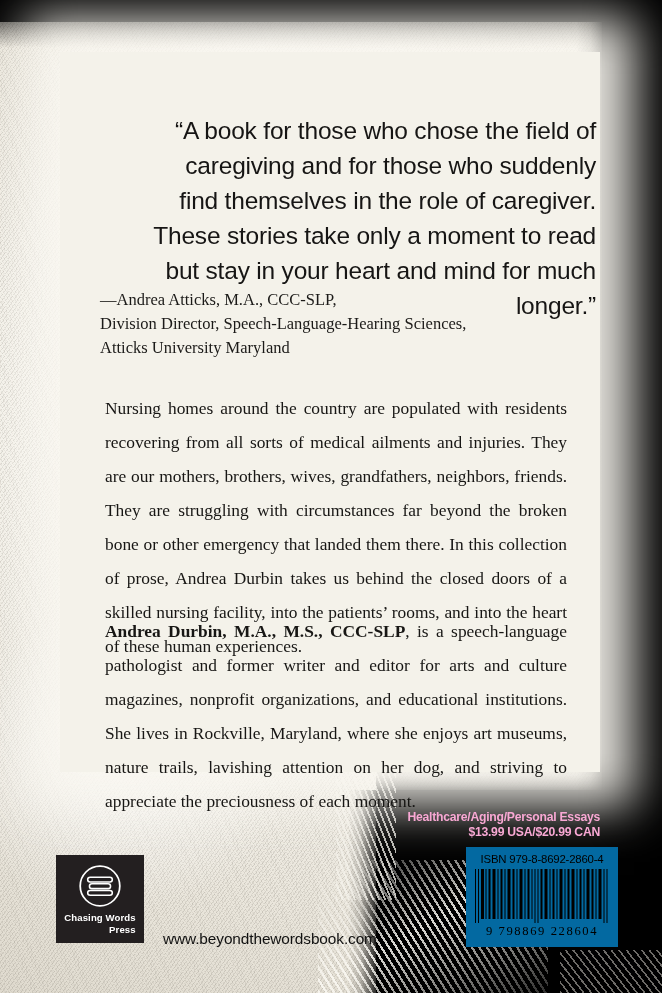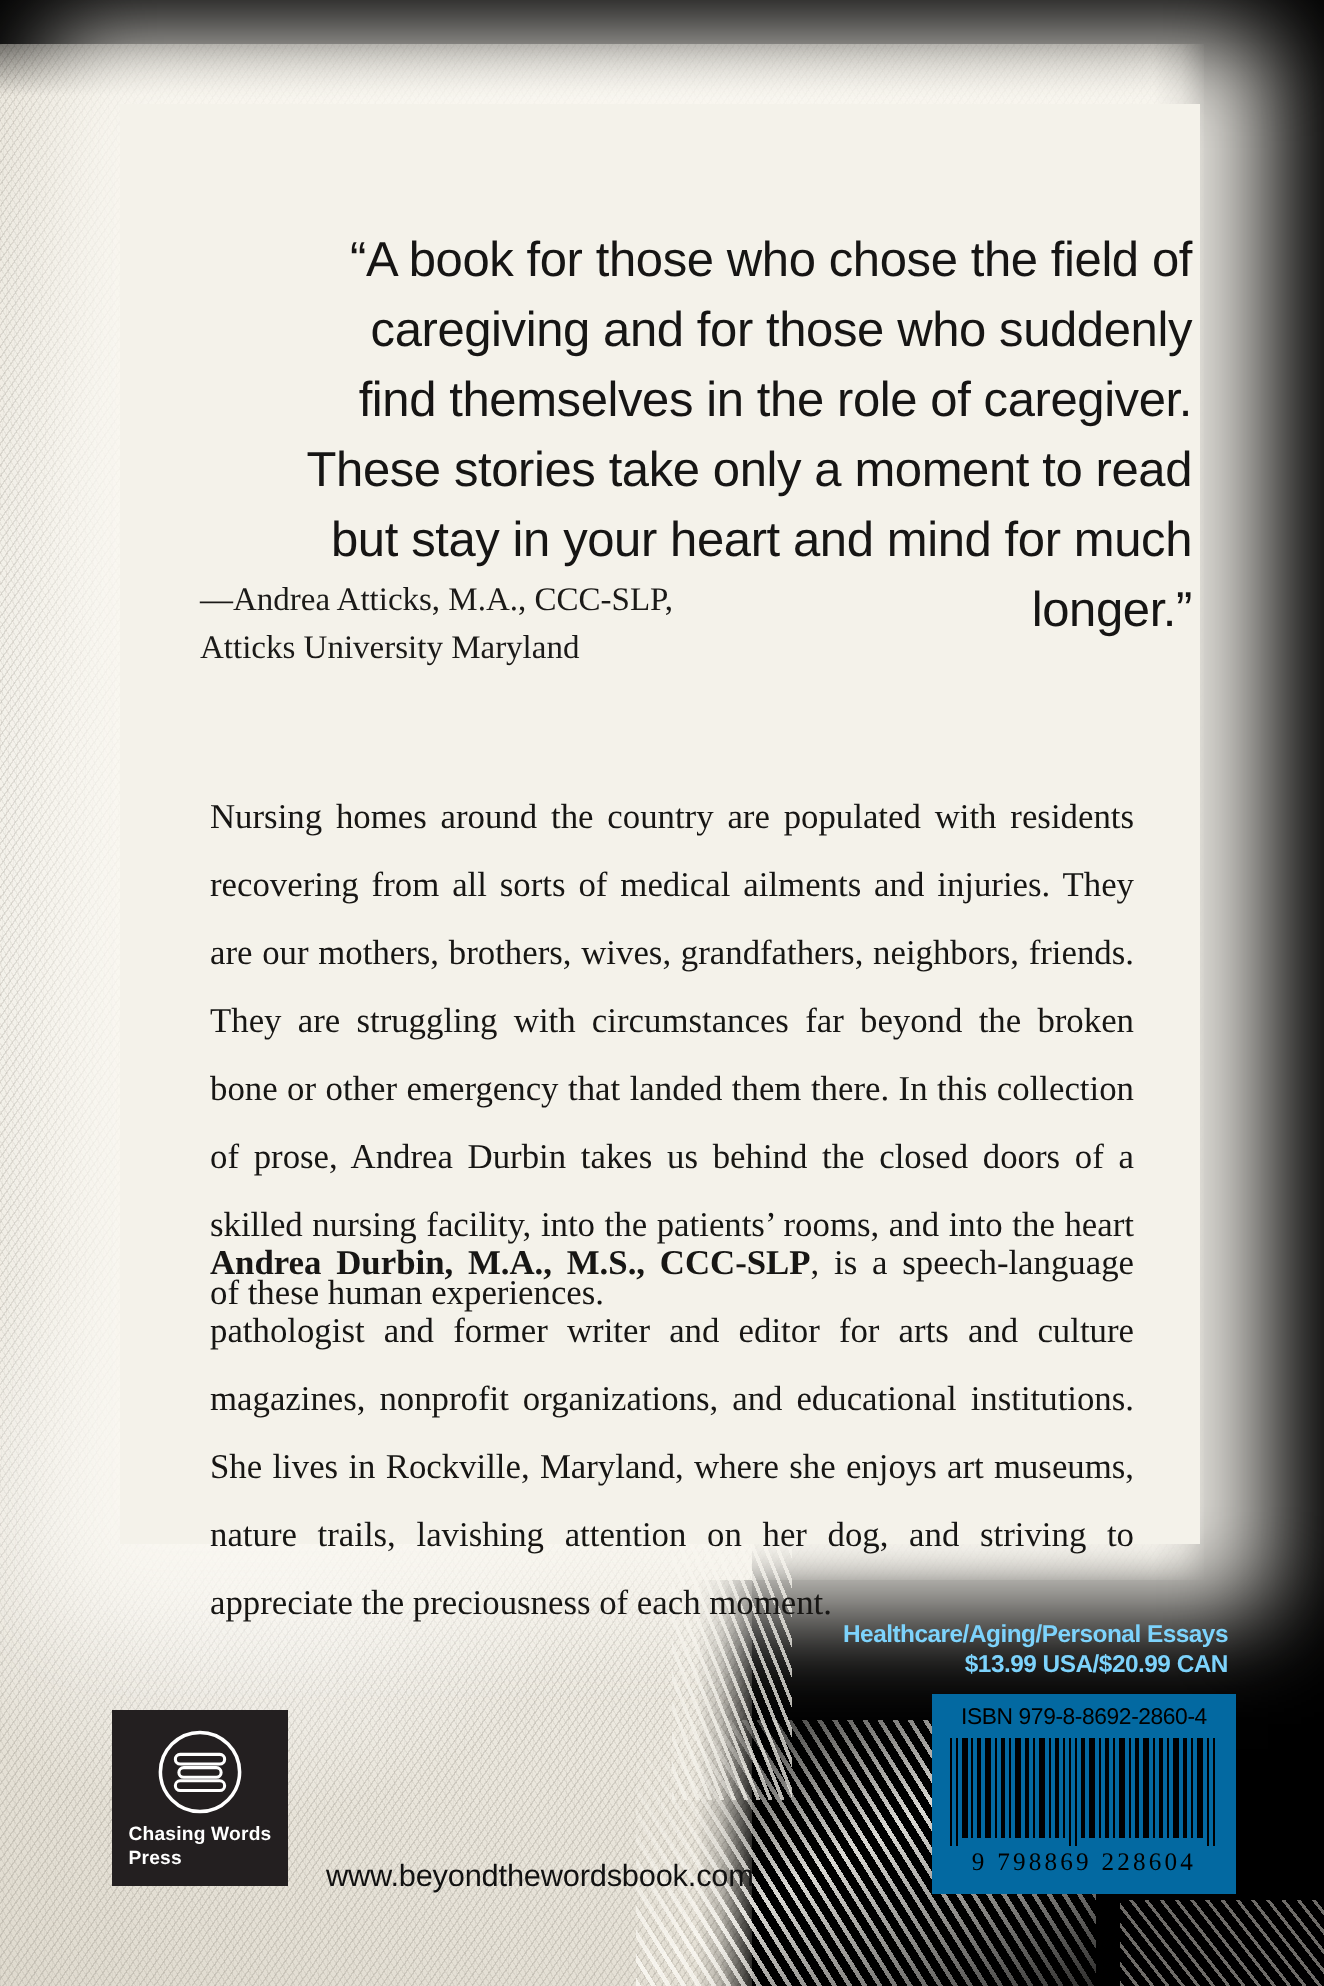--- a/index.html
+++ b/index.html
@@ -171,43 +171,43 @@
     box-sizing: border-box;
   }
   #logo-mark { width: 44px; height: 44px; display: block; }
   #publisher-name {
     margin-top: 4px;
     font-family: "Liberation Sans", sans-serif;
     font-size: 9.6px;
     font-weight: bold;
     line-height: 11.5px;
     color: #ffffff;
-    text-align: left;
+    text-align: right;
     letter-spacing: 0.1px;
   }
 
   
   #website-url {
     position: absolute;
     left: 163px; top: 930px;
     font-family: "Liberation Sans", sans-serif;
     font-size: 15.4px;
     color: #111111;
     letter-spacing: -0.1px;
     white-space: nowrap;
   }
 
   
   #category-line, #price-line {
     position: absolute;
-    right: 48px;
+    right: 62px;
     font-family: "Liberation Sans", sans-serif;
     font-weight: bold;
     font-size: 12.2px;
-    color: #7dd3fc;
+    color: #f9a8d4;
     letter-spacing: -0.25px;
     white-space: nowrap;
     text-align: right;
   }
   #category-line { top: 810px; }
   #price-line    { top: 825px; }
 
   
   #barcode-box {
     position: absolute;
@@ -274,20 +274,21 @@
   <div id="hatch-corner-br"></div>
 
   <div id="content-panel"></div>
 
   <div id="content-inner">
 
     <blockquote id="pull-quote">“A book for those who chose the field of caregiving and for those who suddenly find themselves in the role of caregiver. These stories take only a moment to read but stay in your heart and mind for much longer.”</blockquote>
 
     <div id="quote-attribution">
       <div>—Andrea Atticks, M.A., CCC-SLP,</div>
+      <div>Division Director, Speech-Language-Hearing Sciences,</div>
       <div>Atticks University Maryland</div>
     </div>
 
     <p class="body-copy" id="synopsis">Nursing homes around the country are populated with residents recovering from all sorts of medical ailments and injuries. They are our mothers, brothers, wives, grandfathers, neighbors, friends. They are struggling with circumstances far beyond the broken bone or other emergency that landed them there. In this collection of prose, Andrea Durbin takes us behind the closed doors of a skilled nursing facility, into the patients’ rooms, and into the heart of these human experiences.</p>
 
     <p class="body-copy" id="author-bio"><b>Andrea Durbin, M.A., M.S., CCC-SLP</b><span>, is a speech-language pathologist and former writer and editor for arts and culture magazines, nonprofit organizations, and educational institutions. She lives in Rockville, Maryland, where she enjoys art museums, nature trails, lavishing attention on her dog, and striving to appreciate the preciousness of each moment.</span></p>
 
   </div>
 
   <div id="publisher-logo">

